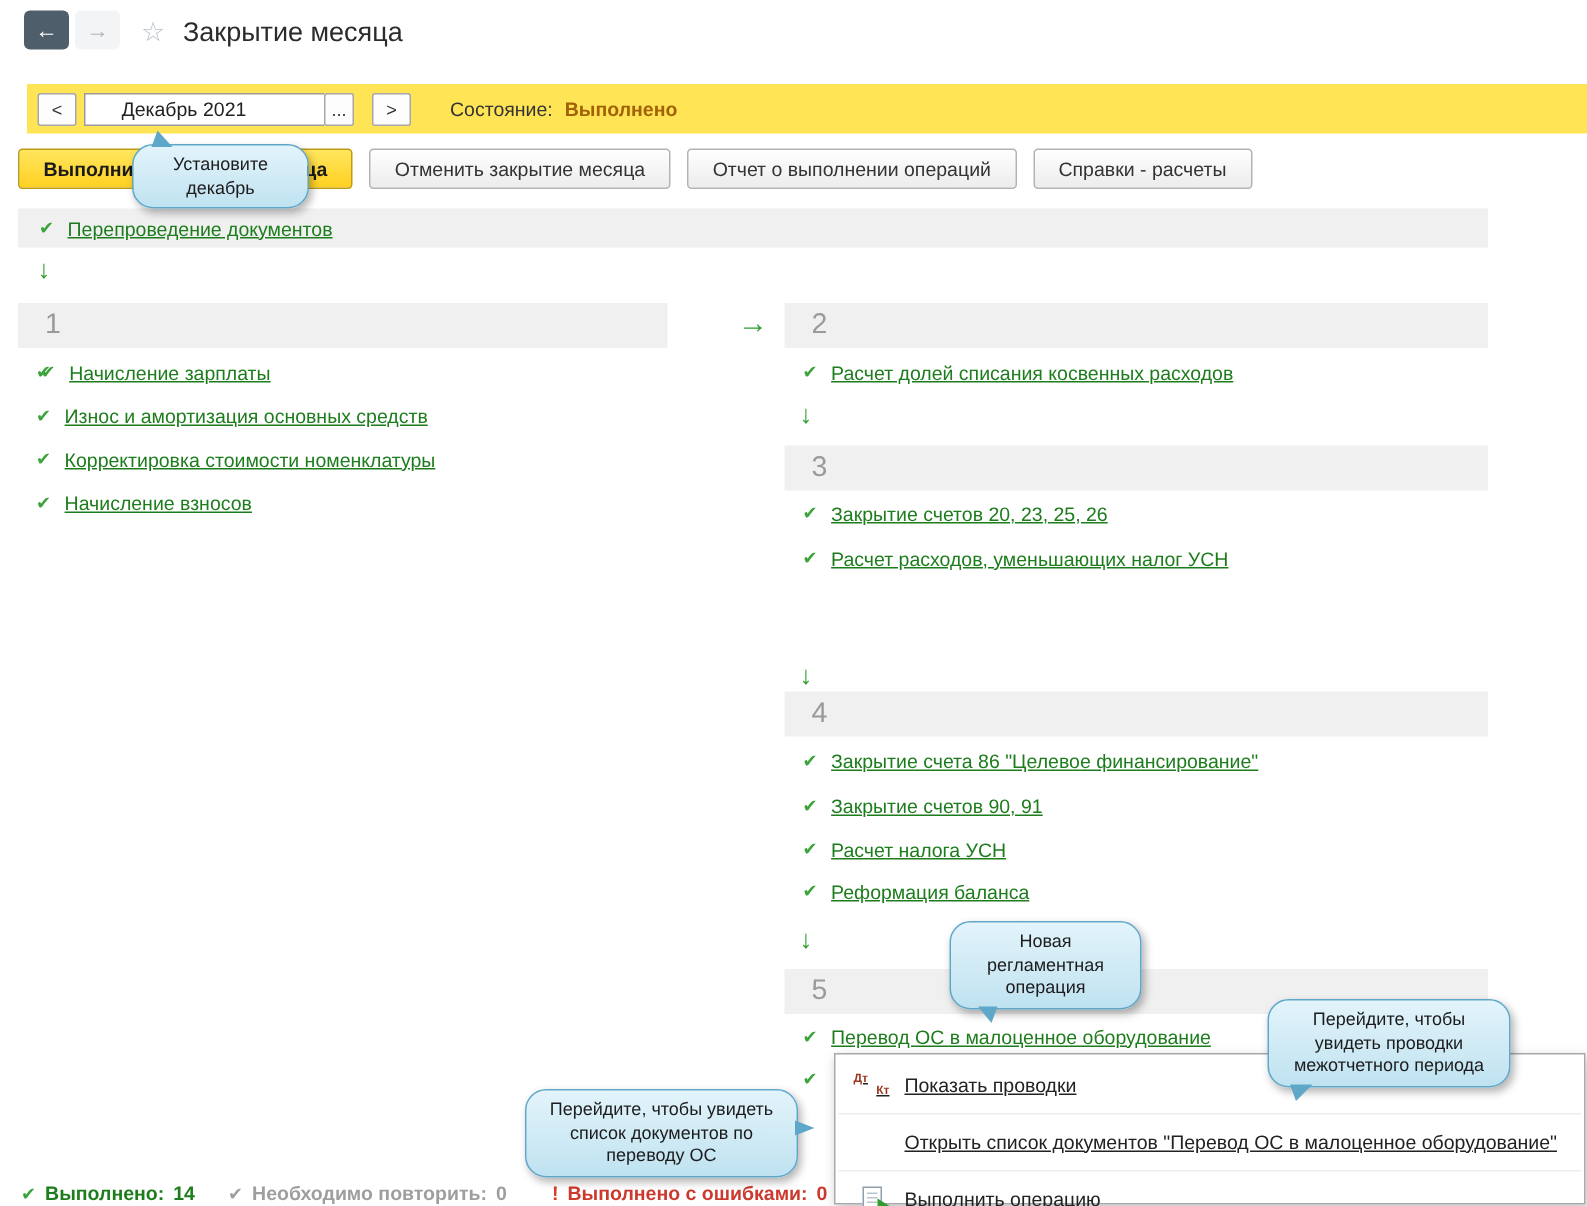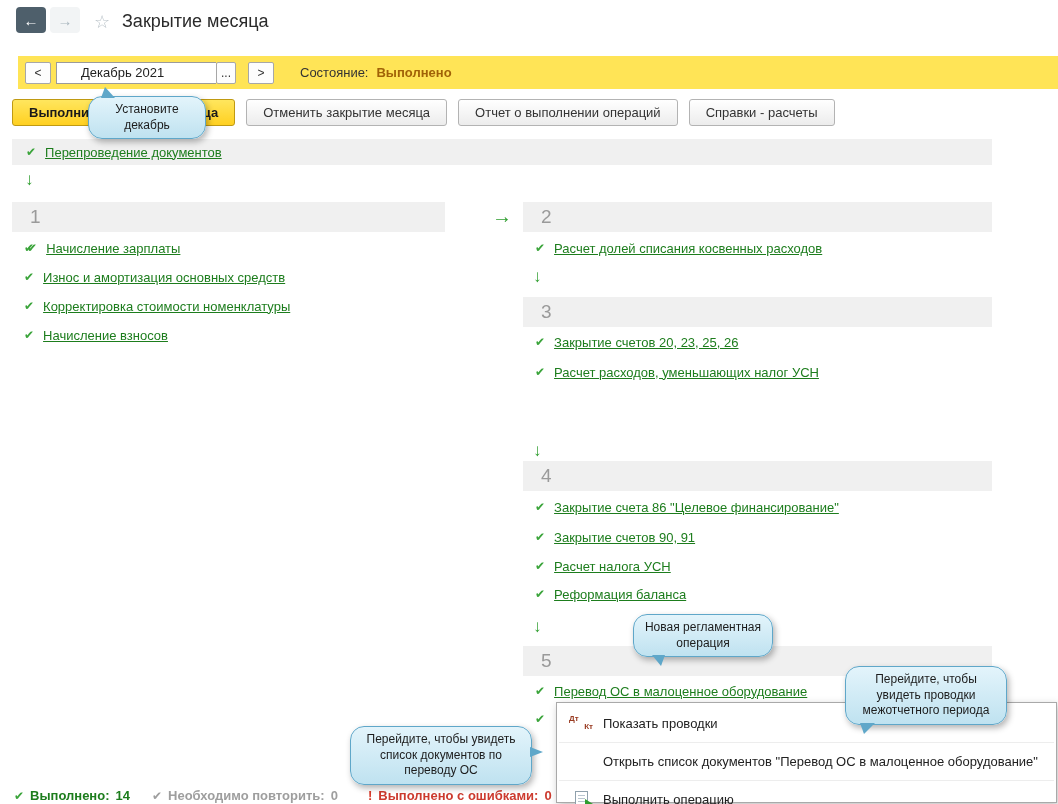--- a/index.html
+++ b/index.html
@@ -44,40 +44,40 @@
   .bh { position:absolute; height:30px; background:#f0f0f0; display:flex; align-items:center; }
   .bn { padding-left:18px; font-size:19px; color:#9a9a9a; }
   .op { position:absolute; height:18px; display:flex; align-items:center; gap:9px; white-space:nowrap; }
   .dbl { display:inline-flex; }
   .dbl i { font-style:normal; }
   .dbl i + i { margin-left:-7px; }
   
   .menu { position:absolute; left:556px; top:702px; width:501px; height:101px; background:#fff;
     border:1px solid #a9a9a9; box-shadow:2px 3px 8px rgba(0,0,0,.25); z-index:20; }
   .mi { position:absolute; left:0; width:100%; height:36px; display:flex; align-items:center;
-    padding-left:12px; gap:10px; font-size:13px; color:#222; cursor:pointer; }
+    padding-left:12px; gap:10px; font-size:13px; color:#222; cursor:pointer;text-decoration:underline; }
   .mi-sep { position:absolute; left:2px; right:2px; height:1px; background:#ededed; }
   .ico-slot { width:24px; display:flex; justify-content:center; flex:none; }
   .dtkt { display:flex; flex-direction:column; width:24px; flex:none; }
   .dtkt i { font-style:normal; font-size:8px; line-height:8px; font-weight:bold; color:#993b22; }
   .dtkt i.kt { align-self:flex-end;text-align:right; }
   .doc-icon { position:relative; width:13px; height:16px; background:#fff; border:1px solid #8fa0ac; }
   .doc-icon::before { content:""; position:absolute; left:2px; top:3px; width:7px; height:1px;
     background:#b9c6cf; box-shadow:0 3px 0 #b9c6cf, 0 6px 0 #b9c6cf; }
   .doc-icon::after { content:""; position:absolute; right:-6px; bottom:-3px; width:0; height:0;
     border-left:8px solid #2f9e2f; border-top:5px solid transparent; border-bottom:5px solid transparent; }
   
   .tt { position:absolute; background:linear-gradient(#e3f4fb,#bfe2f0); border:1px solid #5fa7c9;
     border-radius:14px; box-shadow:2px 3px 6px rgba(0,0,0,.3); font-size:12px; color:#1c1c1c;
     text-align:center; padding:5px 8px; line-height:1.3; z-index:30; }
   .tt::after { content:""; position:absolute; width:0; height:0; }
   .tt-t1 { left:88px; top:96px; width:118px; }
   .tt-t1::after { top:-10px; left:12px; border-left:4px solid transparent;
     border-right:10px solid transparent; border-bottom:11px solid #5fa7c9; }
-  .tt-t2 { left:633px; top:614px; width:140px; }
+  .tt-t2 { left:633px; top:614px; width:128px; }
   .tt-t2::after { bottom:-10px; left:18px; border-left:9px solid transparent;
     border-right:4px solid transparent; border-top:11px solid #5fa7c9; }
   .tt-t3 { left:845px; top:666px; width:162px; }
   .tt-t3::after { bottom:-10px; left:14px; border-left:4px solid transparent;
     border-right:11px solid transparent; border-top:11px solid #5fa7c9; }
   .tt-t4 { left:350px; top:726px; width:182px; }
   .tt-t4::after { right:-12px; top:20px; border-top:5px solid transparent;
     border-bottom:5px solid transparent; border-left:13px solid #5fa7c9; }
   
   .stat { position:absolute; top:788px; display:flex; align-items:center; gap:6px;

